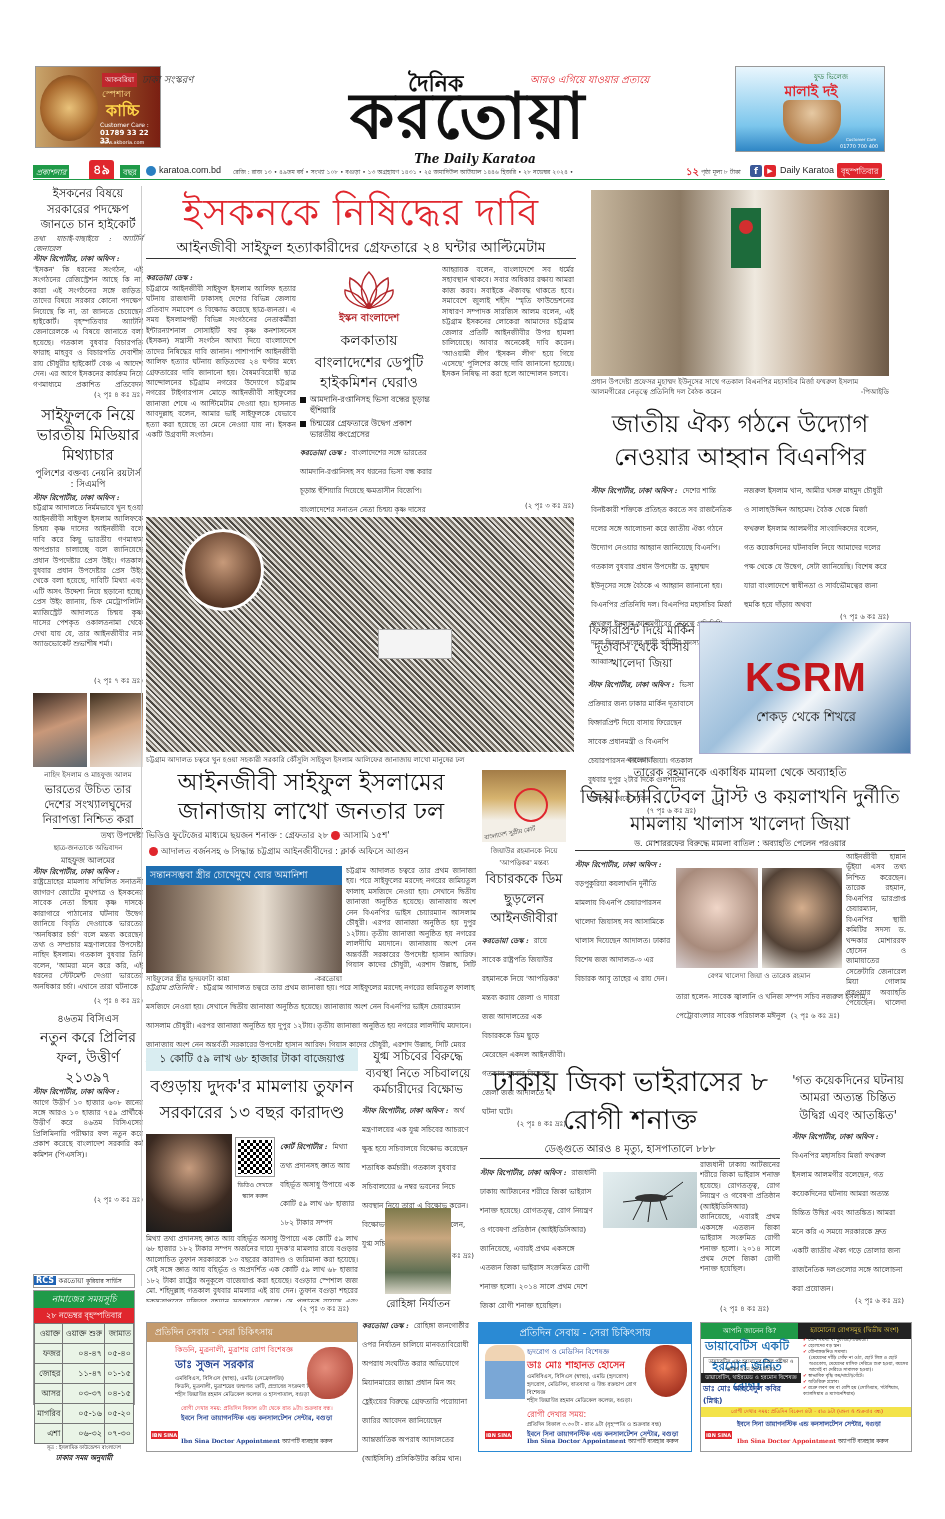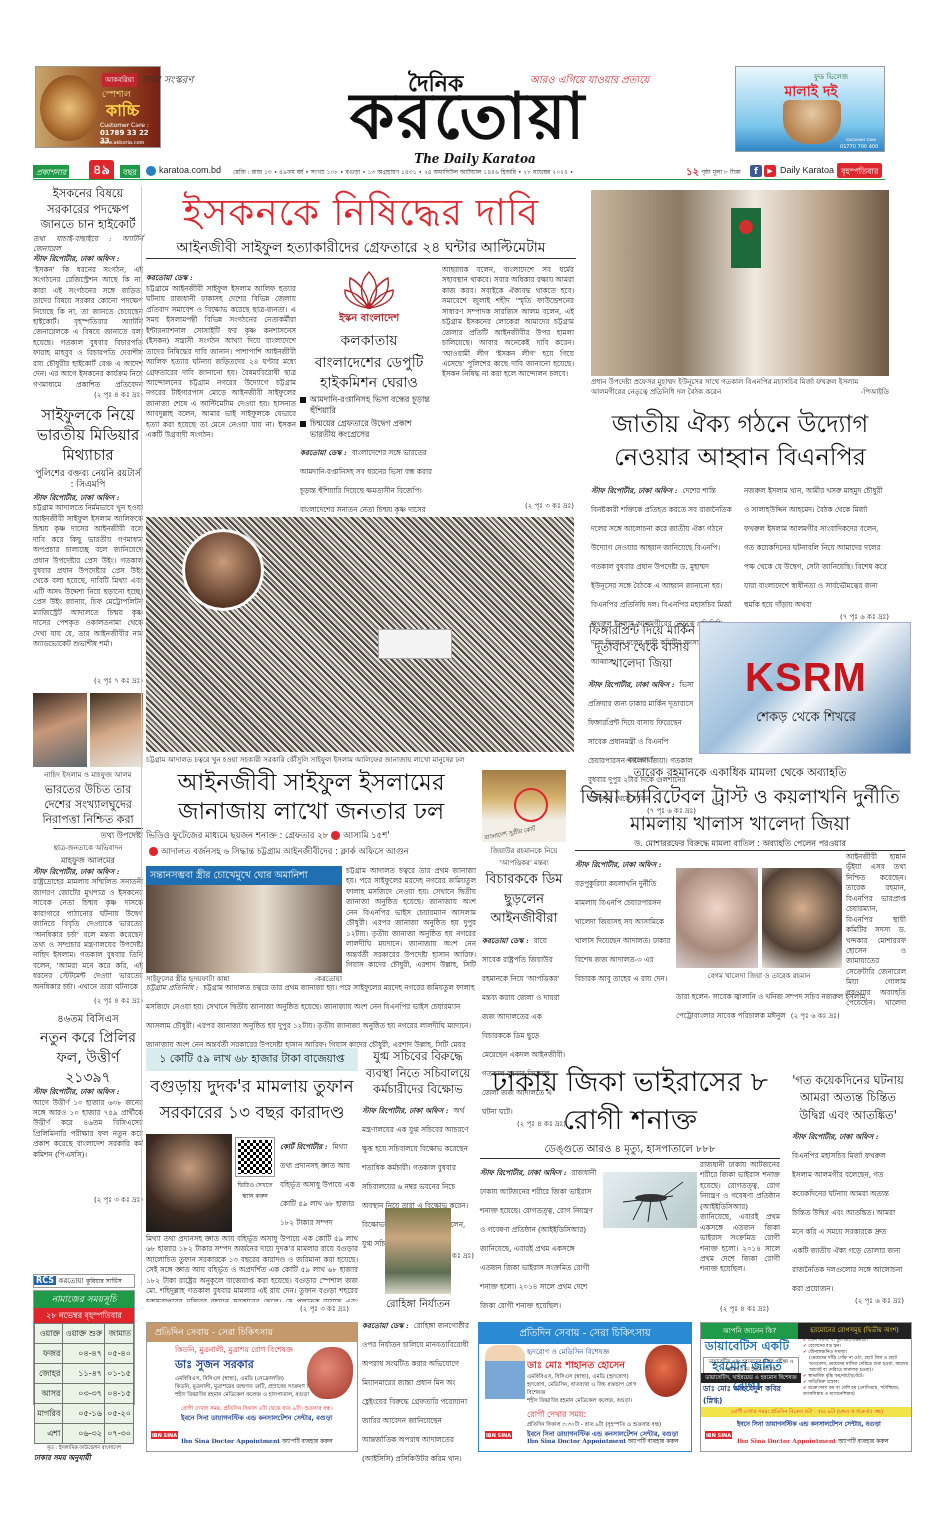--- a/index.html
+++ b/index.html
@@ -135,21 +135,21 @@
           <td>০৫-২০</td>
         </tr>
     <tr>
           <td>এশা</td>
           <td>০৬-৩২</td>
           <td>০৭-৩০</td>
         </tr>
   </tbody>
     </table>
   <div style="font-size:5px;text-align:center;">সূত্র : ইসলামিক ফাউন্ডেশন বাংলাদেশ</div>
-  <div style="font-size:7px;font-style:italic;font-weight:bold;">ঢাকার সময় অনুযায়ী</div>
+  <div style="font-size:7px;font-style:italic;text-align:center;font-weight:bold;">ঢাকার সময় অনুযায়ী</div>
 </div>
 
 <div class="abs rule" style="left:141px;top:186px;width:1px;height:1100px;background:#ccc;"></div>
 
 <div class="abs" style="left:146px;top:190px;width:430px;">
   <div class="hl" style="font-size:37px;line-height:46px;color:#e0262d;letter-spacing:1px;">ইসকনকে নিষিদ্ধের দাবি</div>
   <div class="hl" style="font-size:14px;line-height:22px;color:#111;border-bottom:1px solid #333;">আইনজীবী সাইফুল হত্যাকারীদের গ্রেফতারে ২৪ ঘন্টার আল্টিমেটাম</div>
 </div>
 <div class="abs" style="left:146px;top:265px;width:150px;">
   <span class="body-text" style="font-weight:bold;font-style:italic;">করতোয়া ডেস্ক :</span>

